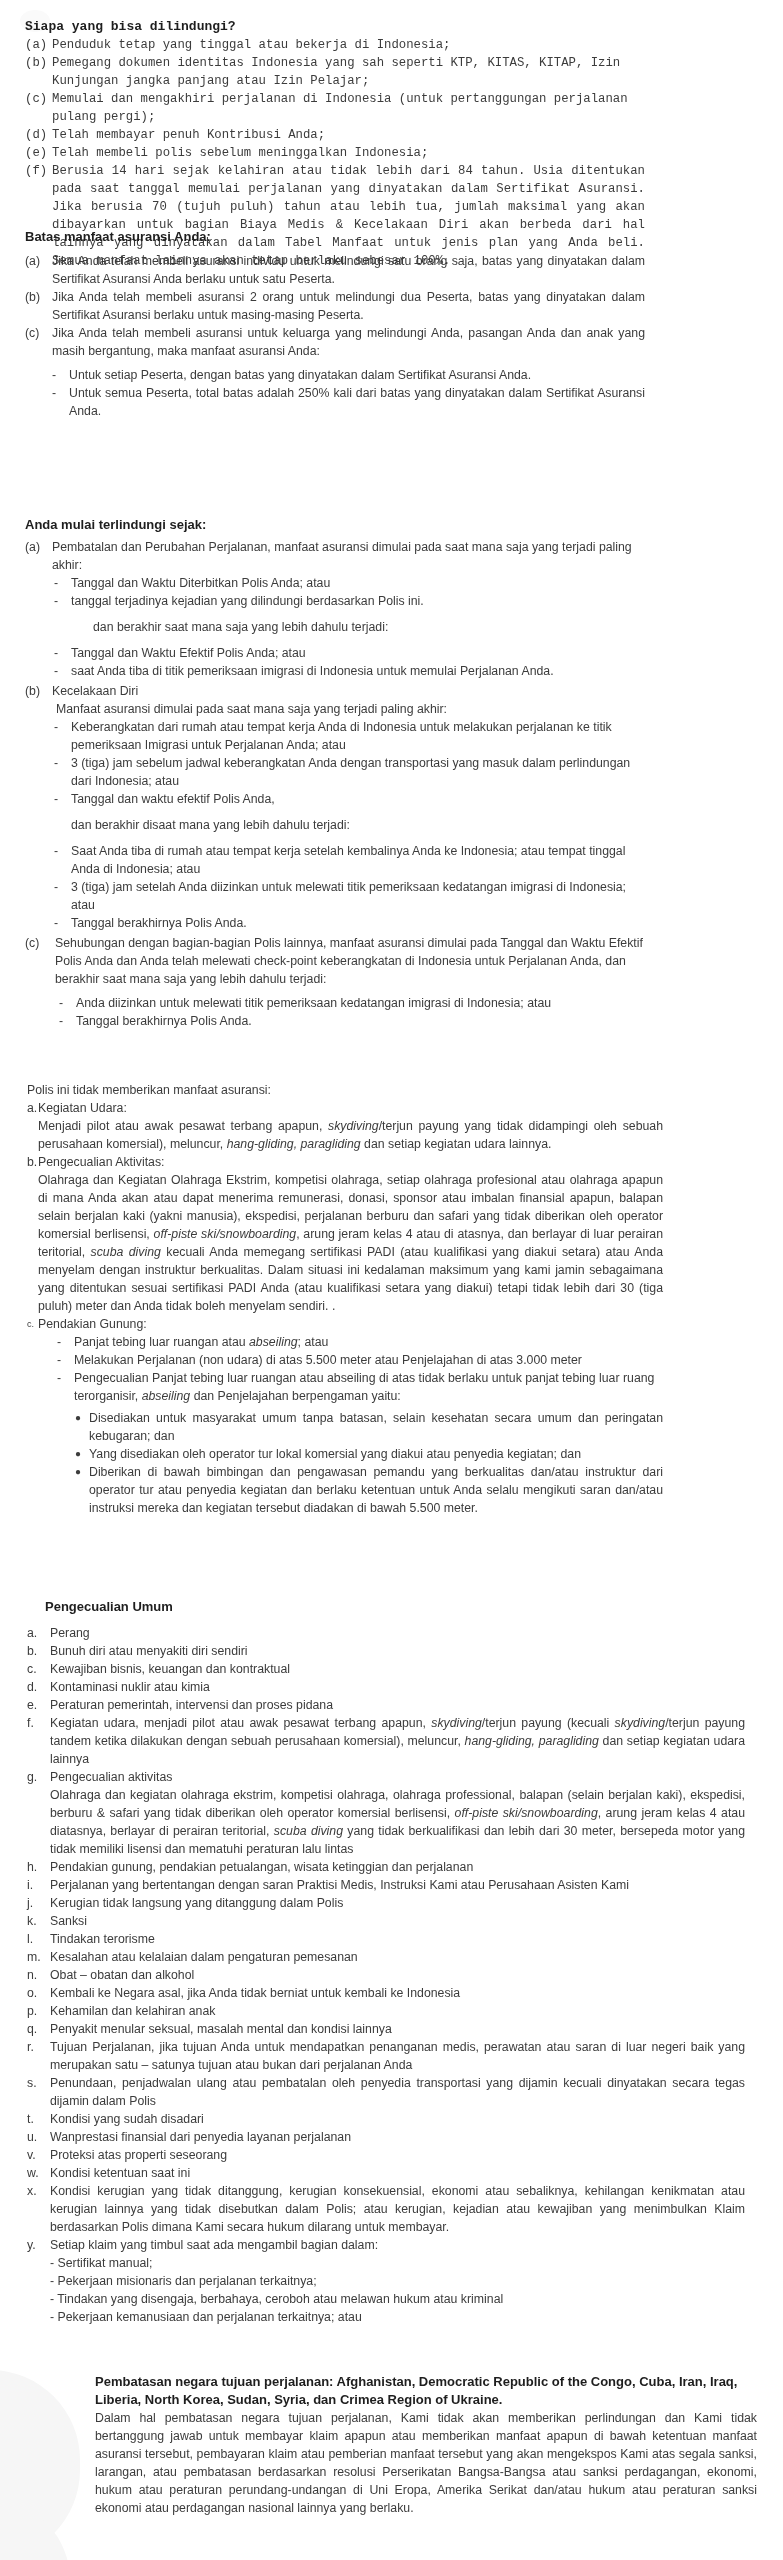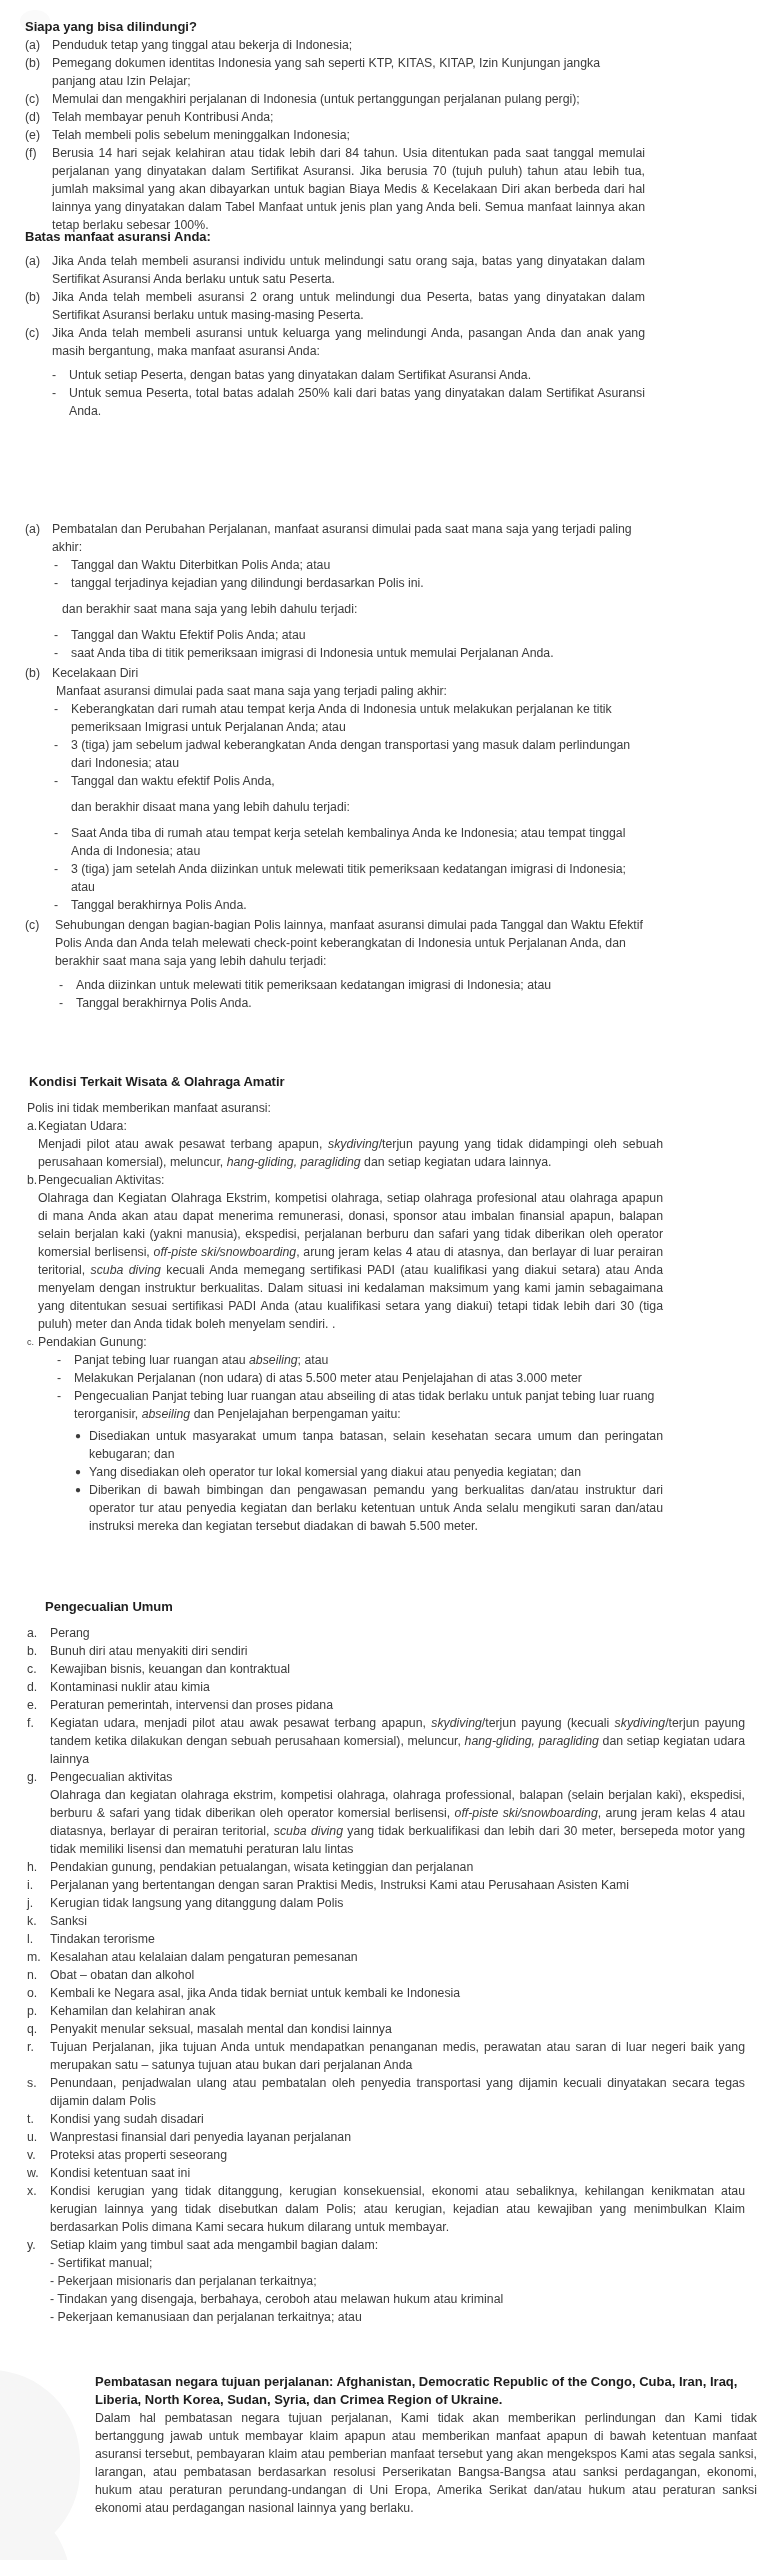--- a/index.html
+++ b/index.html
@@ -35,21 +35,21 @@
   .restr { position:absolute; left:95px; top:2373px; width:662px; }
   .restr h4 { font-size:13px; font-weight:bold; color:#1e1e1e; margin:0; line-height:18px; }
 </style>
 </head>
 <body>
 
 <div class="deco0"></div>
 <div class="deco1"></div>
 <div class="deco2"></div>
 
-<div class="sec" style="top:18px;">
+<div class="sec" style="top:18px;font-family:Liberation Mono, monospace;">
   <h3>Siapa yang bisa dilindungi?</h3>
   <div id="who-list">
       <div class="row">
         <span class="lbl">(a)</span>
         <span class="txt">Penduduk tetap yang tinggal atau bekerja di Indonesia;</span>
       </div>
       <div class="row">
         <span class="lbl">(b)</span>
         <span class="txt">Pemegang dokumen identitas Indonesia yang sah seperti KTP, KITAS, KITAP, Izin Kunjungan jangka panjang atau Izin Pelajar;</span>
       </div>
@@ -96,36 +96,37 @@
         <span class="txt just">Untuk setiap Peserta, dengan batas yang dinyatakan dalam Sertifikat Asuransi Anda.</span>
       </div>
       <div class="dash" style="margin-left: 27px;">
         <span class="d">-</span>
         <span class="txt just">Untuk semua Peserta, total batas adalah 250% kali dari batas yang dinyatakan dalam Sertifikat Asuransi Anda.</span>
       </div>
     </div>
 </div>
 
 <div class="sec" style="top:516px;">
+  <h3>Anda mulai terlindungi sejak:</h3>
   <div class="row" style="margin-top:4px;">
     <span class="lbl">(a)</span>
     <span class="txt">Pembatalan dan Perubahan Perjalanan, manfaat asuransi dimulai pada saat mana saja yang terjadi paling akhir:</span>
   </div>
   <div id="start-a-l1">
       <div class="dash">
         <span class="d">-</span>
         <span class="txt">Tanggal dan Waktu Diterbitkan Polis Anda; atau</span>
       </div>
       <div class="dash">
         <span class="d">-</span>
         <span class="txt">tanggal terjadinya kejadian yang dilindungi berdasarkan Polis ini.</span>
       </div>
     </div>
   <div class="gap8"></div>
-  <div class="sub" style="margin-left:37px;">dan berakhir saat mana saja yang lebih dahulu terjadi:</div>
+  <div class="sub" style="margin-left:68px;">dan berakhir saat mana saja yang lebih dahulu terjadi:</div>
   <div class="gap8"></div>
   <div id="start-a-l2">
       <div class="dash">
         <span class="d">-</span>
         <span class="txt">Tanggal dan Waktu Efektif Polis Anda; atau</span>
       </div>
       <div class="dash">
         <span class="d">-</span>
         <span class="txt">saat Anda tiba di titik pemeriksaan imigrasi di Indonesia untuk memulai Perjalanan Anda.</span>
       </div>
@@ -179,21 +180,20 @@
         <span class="txt">Anda diizinkan untuk melewati titik pemeriksaan kedatangan imigrasi di Indonesia; atau</span>
       </div>
       <div class="dash2">
         <span class="d">-</span>
         <span class="txt">Tanggal berakhirnya Polis Anda.</span>
       </div>
     </div>
 </div>
 
 <div class="sec" style="top:1073px; left:27px; width:636px;">
-  <h3 style="margin-left:2px;">Kondisi Terkait Wisata &amp; Olahraga Amatir</h3>
   <div class="gap8"></div>
   <div>Polis ini tidak memberikan manfaat asuransi:</div>
   <div class="row">
     <span style="flex:0 0 11px;">a.</span>
     <span>Kegiatan Udara:</span>
   </div>
   <div class="just" style="margin-left:11px;" id="sports-a-text"><span>Menjadi pilot atau awak pesawat terbang apapun, </span><i>skydiving</i><span>/terjun payung yang tidak didampingi oleh sebuah perusahaan komersial), meluncur, </span><i>hang-gliding, paragliding</i><span> dan setiap kegiatan udara lainnya.</span></div>
   <div class="row">
     <span style="flex:0 0 11px;">b.</span>
     <span>Pengecualian Aktivitas:</span>

